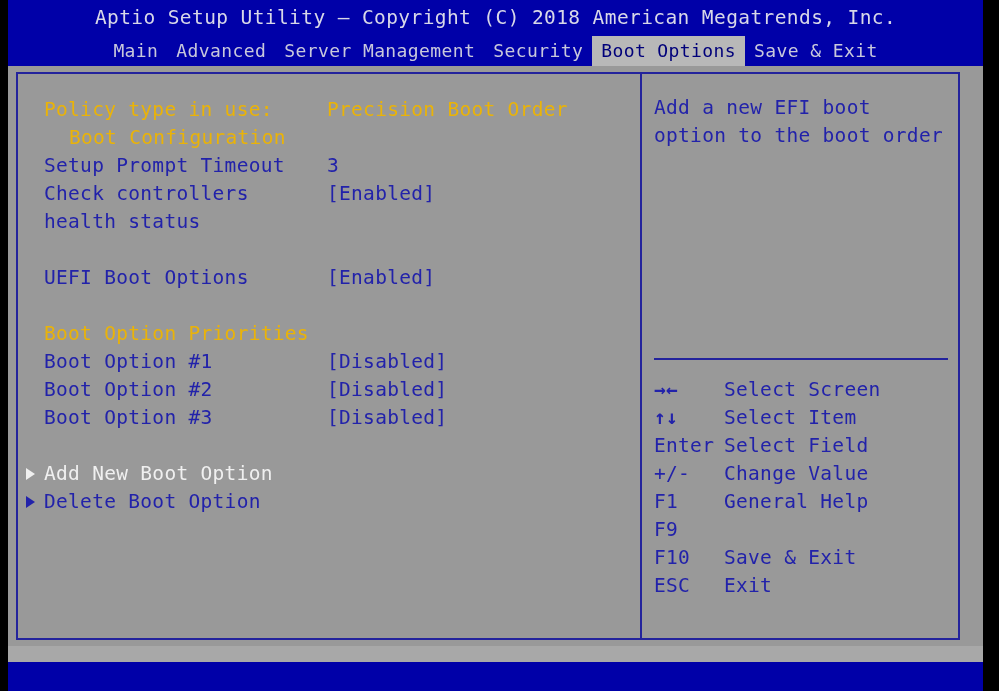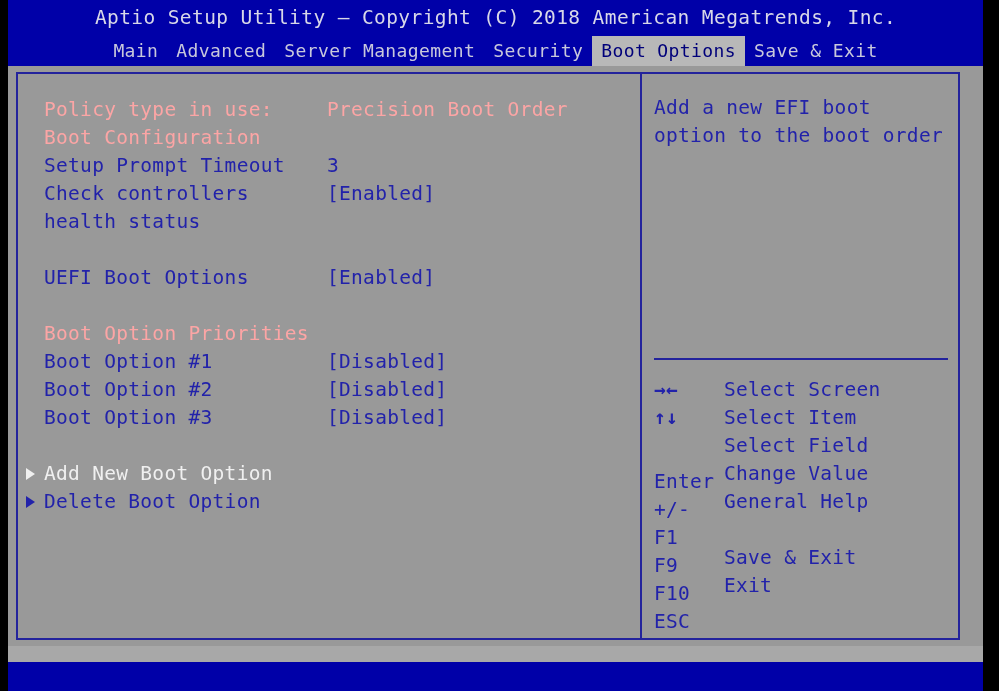--- a/index.html
+++ b/index.html
@@ -112,21 +112,21 @@
   .lbl {
     position: absolute;
     left: 26px;
     white-space: pre;
   }
   .val {
     position: absolute;
     left: 309px;
     white-space: pre;
   }
-  .c-dark { color: #fca5a5; }
+  .c-dark { color: #eab308; }
   .c-blue { color: #2222aa; }
   .c-sel  { color: #f0f0f0; }
 
   .arrow {
     position: absolute;
     left: 8px;
     top: 8px;
     width: 0; height: 0;
     border-left: 9px solid #2222aa;
     border-top: 6px solid transparent;
@@ -174,21 +174,21 @@
     white-space: pre;
     letter-spacing: 0.3px;
     color: #2222aa;
   }
   .key-k {
     position: absolute;
     left: 6px;
     white-space: pre;
     font-weight: bold;
   }
-  .key-k.plain { font-weight: normal; margin-top: 36px; }
+  .key-k.plain { font-weight: normal; }
   .key-d {
     position: absolute;
     left: 76px;
     white-space: pre;
     text-align: right;
   }
 
   
   .bottom-strip {
     position: absolute;
@@ -214,21 +214,21 @@
 
   <div class="menubar" id="menubar"><span class="menu-item">Main</span><span class="menu-item">Advanced</span><span class="menu-item">Server Management</span><span class="menu-item">Security</span><span class="menu-item active">Boot Options</span><span class="menu-item">Save &amp; Exit</span></div>
 
   <div class="body-area"></div>
 
   <div class="panel"></div>
   <div class="divider-v"></div>
 
   <div class="settings" id="settings">
       <div class="row" style="top: 22px; width: 622px;"><span class="lbl c-dark">Policy type in use:</span><span class="val c-dark">Precision Boot Order</span></div>
-      <div class="row" style="top: 50px; width: 622px;"><span class="lbl c-dark">Boot Configuration</span></div>
+      <div class="row" style="top: 50px; width: 622px; margin-left: 25px;"><span class="lbl c-dark">Boot Configuration</span></div>
       <div class="row" style="top: 78px; width: 622px;"><span class="lbl c-blue">Setup Prompt Timeout</span><span class="val c-blue">3</span></div>
       <div class="row" style="top: 106px; width: 622px;"><span class="lbl c-blue">Check controllers</span><span class="val c-blue">[Enabled]</span></div>
       <div class="row" style="top: 134px; width: 622px;"><span class="lbl c-blue">health status</span></div>
       <div class="row" style="top: 190px; width: 622px;"><span class="lbl c-blue">UEFI Boot Options</span><span class="val c-blue">[Enabled]</span></div>
       <div class="row" style="top: 246px; width: 552px;"><span class="lbl c-dark">Boot Option Priorities</span></div>
       <div class="row" style="top: 274px; width: 622px;"><span class="lbl c-blue">Boot Option #1</span><span class="val c-blue">[Disabled]</span></div>
       <div class="row" style="top: 302px; width: 622px;"><span class="lbl c-blue">Boot Option #2</span><span class="val c-blue">[Disabled]</span></div>
       <div class="row" style="top: 330px; width: 622px;"><span class="lbl c-blue">Boot Option #3</span><span class="val c-blue">[Disabled]</span></div>
       <div class="row" style="top: 386px; width: 622px;"><div class="arrow sel"></div><span class="lbl c-sel">Add New Boot Option</span></div>
       <div class="row" style="top: 414px; width: 622px;"><div class="arrow"></div><span class="lbl c-blue">Delete Boot Option</span></div>

